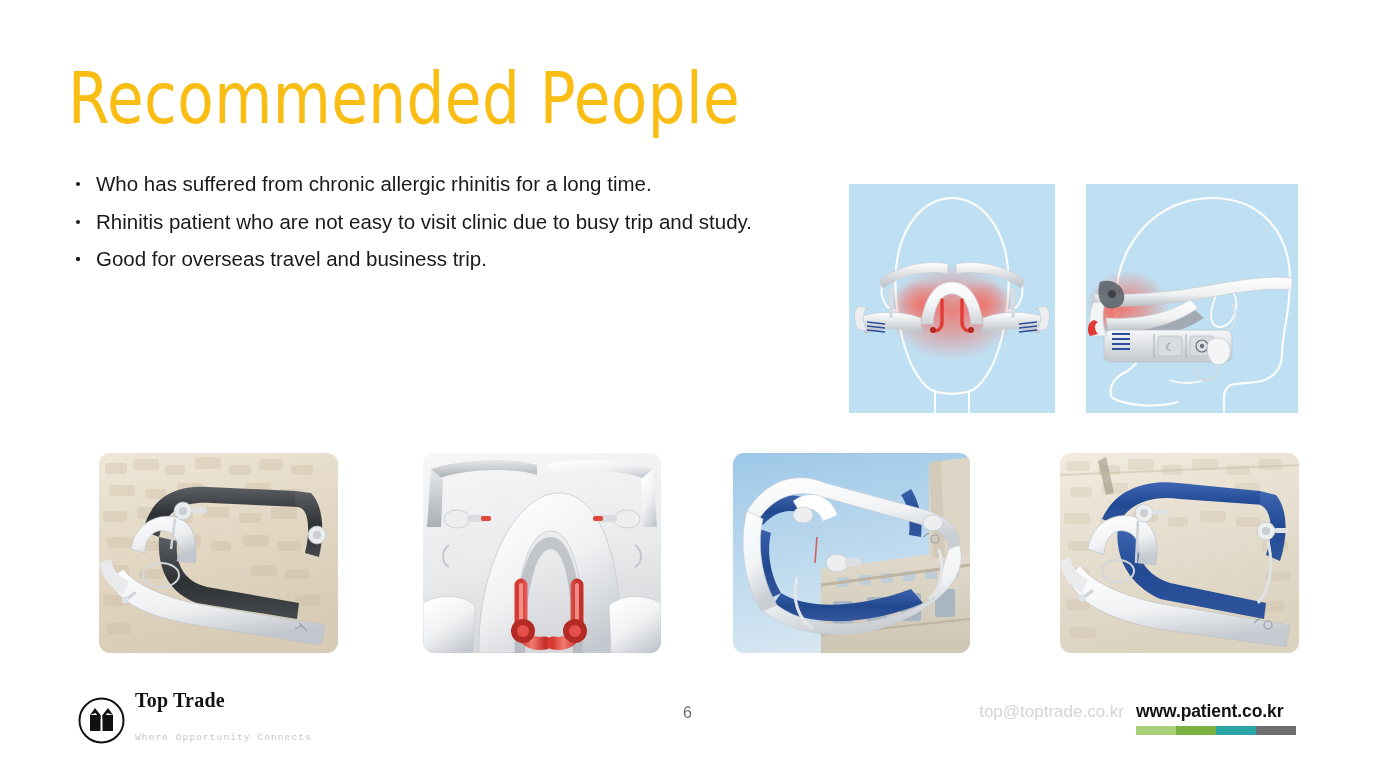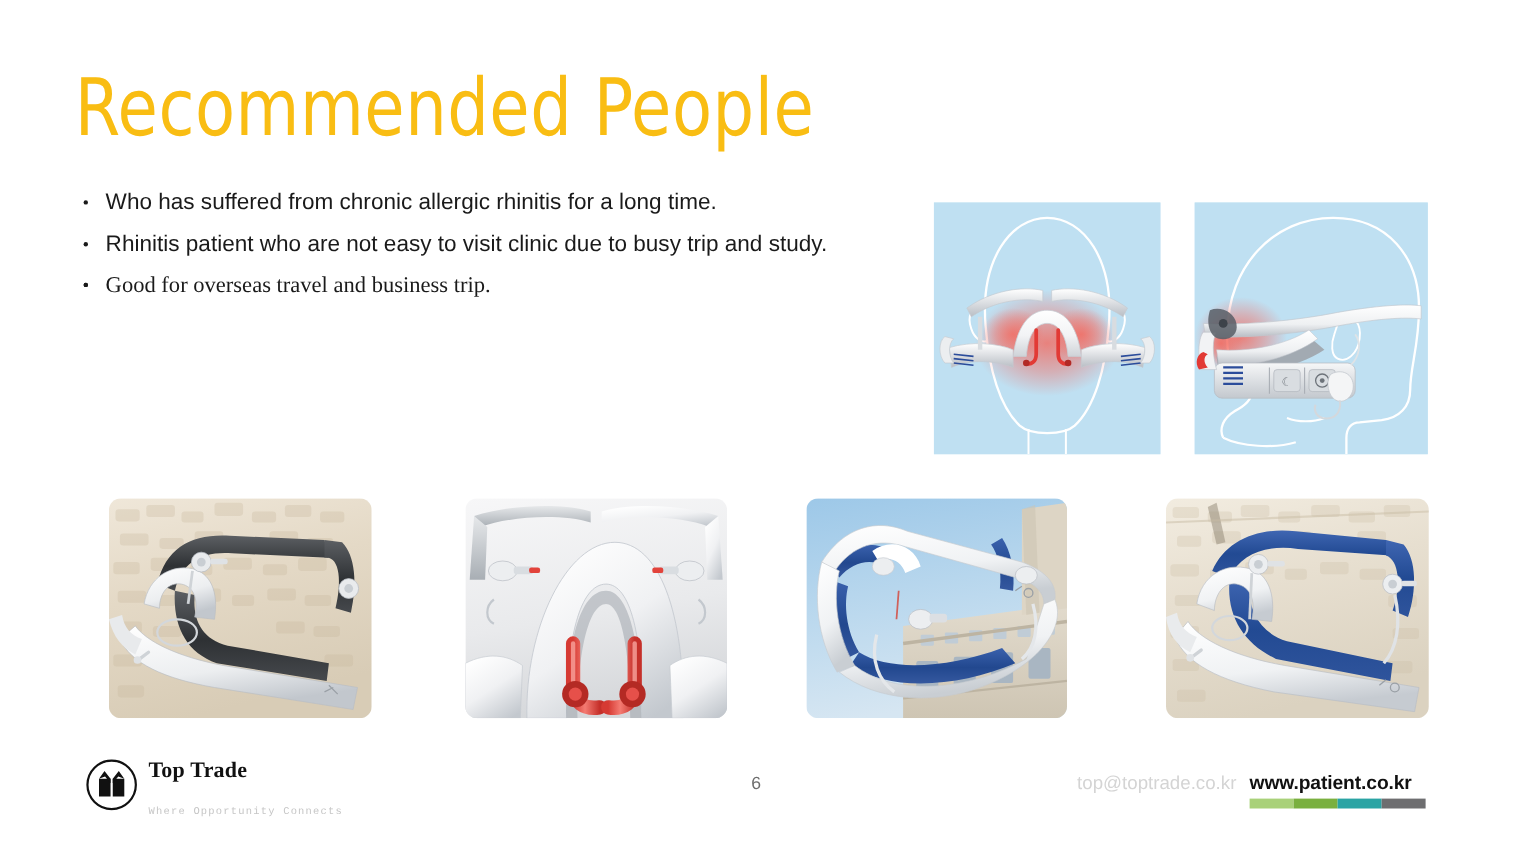--- a/index.html
+++ b/index.html
@@ -32,21 +32,21 @@
     position:relative;
     padding-left:28px;
     margin-bottom:9px;
     font-size:20.5px;
     line-height:28.5px;
     color:#1a1a1a;
     text-align:justify;
     text-justify:inter-word;
     font-family:"Liberation Sans","DejaVu Sans",sans-serif;
   }
-  .bullet:last-child{margin-bottom:0;font-family:Liberation Serif, serif;}
+  .bullet:last-child{margin-bottom:0;}
   .bullet .dot{
     position:absolute;left:8px;top:12px;
     width:4px;height:4px;border-radius:50%;
     background:#1a1a1a;
   }
   .bullet.justify-all > .txt{
     text-align:justify;
     text-align-last:left;
     display:block;
   }
@@ -68,21 +68,21 @@
   }
   #photo-1{left:99px;width:239px;}
   #photo-2{left:423px;width:238px;}
   #photo-3{left:733px;width:237px;}
   #photo-4{left:1060px;width:239px;}
   .photo svg{display:block;width:100%;height:100%;}
 
   
   .logo-wrap{
     position:absolute;left:78px;top:690px;
-    display:flex;align-items:flex-start;gap:10px;
+    display:flex;align-items:flex-end;gap:10px;
   }
   .logo-mark{
     width:47px;height:47px;flex:0 0 47px;
   }
   .logo-text{display:flex;flex-direction:column;justify-content:center;}
   .logo-name{
     font-family:"Liberation Serif","DejaVu Serif",serif;
     font-weight:700;font-size:20px;line-height:21px;color:#111;
     letter-spacing:.2px;
   }

